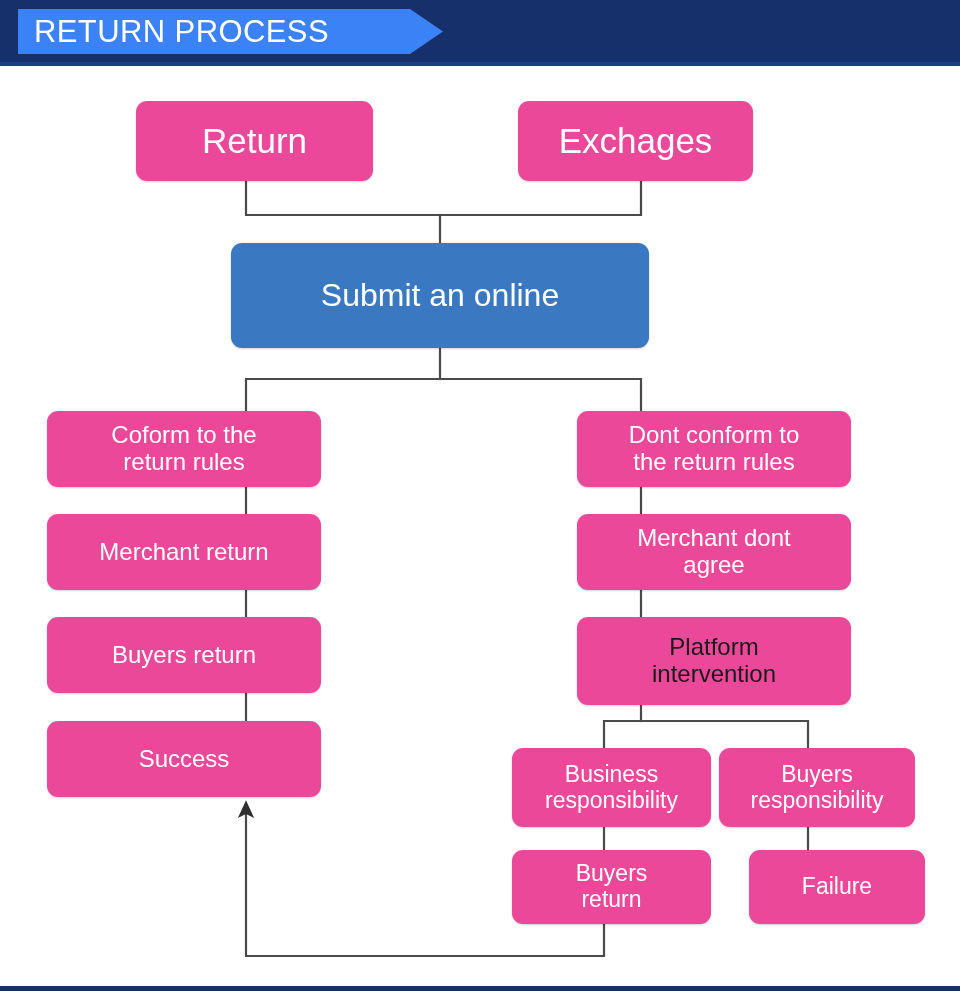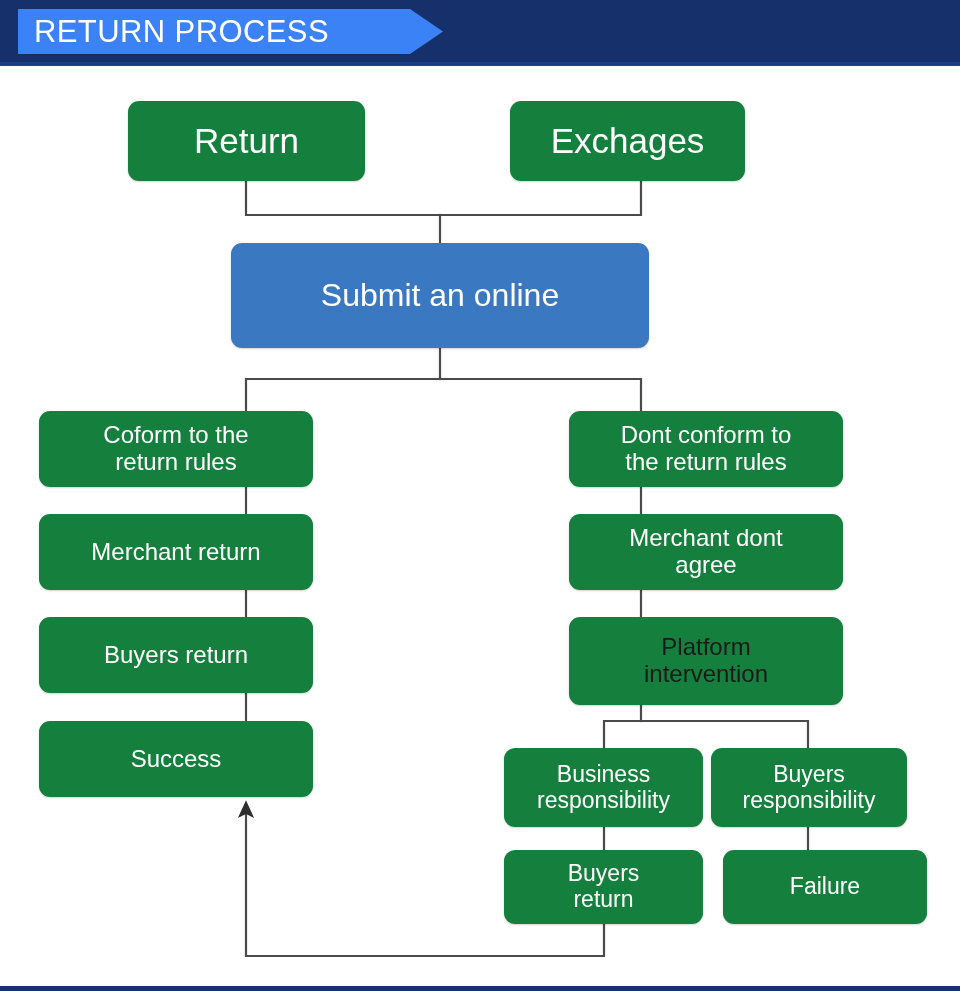--- a/index.html
+++ b/index.html
@@ -71,21 +71,21 @@
     justify-content: center;
     text-align: center;
     line-height: 1.12;
     padding: 2px 8px;
     box-shadow: 0 1px 2px rgba(0,0,0,0.18);
   }
   .node .label {
     display: block;
     width: 100%;
   }
-  .red   { background: #15803d; color: #ffffff; }
+  .red   { background: #ec4899; color: #ffffff; margin-left: 8px; }
   .blue  { background: #3b78c2; color: #ffffff; }
   .dark-text { color: #1a1a1a; }
 
   #svg-layer {
     position: absolute;
     left: 0; top: 0;
     width: 960px; height: 991px;
     pointer-events: none;
   }
 </style>
@@ -203,18 +203,18 @@
     </span>
   </div>
 
   <div class="node red" style="left:504px; top:850px; width:199px; height:74px; font-size:23px;">
     <span class="label">
       <span>Buyers</span><br>
       <span>return</span>
     </span>
   </div>
 
-  <div class="node red" style="left:723px; top:850px; width:204px; height:74px; font-size:23px;justify-content:center;">
+  <div class="node red" style="left:741px; top:850px; width:176px; height:74px; font-size:23px;justify-content:center;">
     <span class="label">Failure</span>
   </div>
 
   <div id="footer-line"></div>
 </div>
 
 </body></html>

